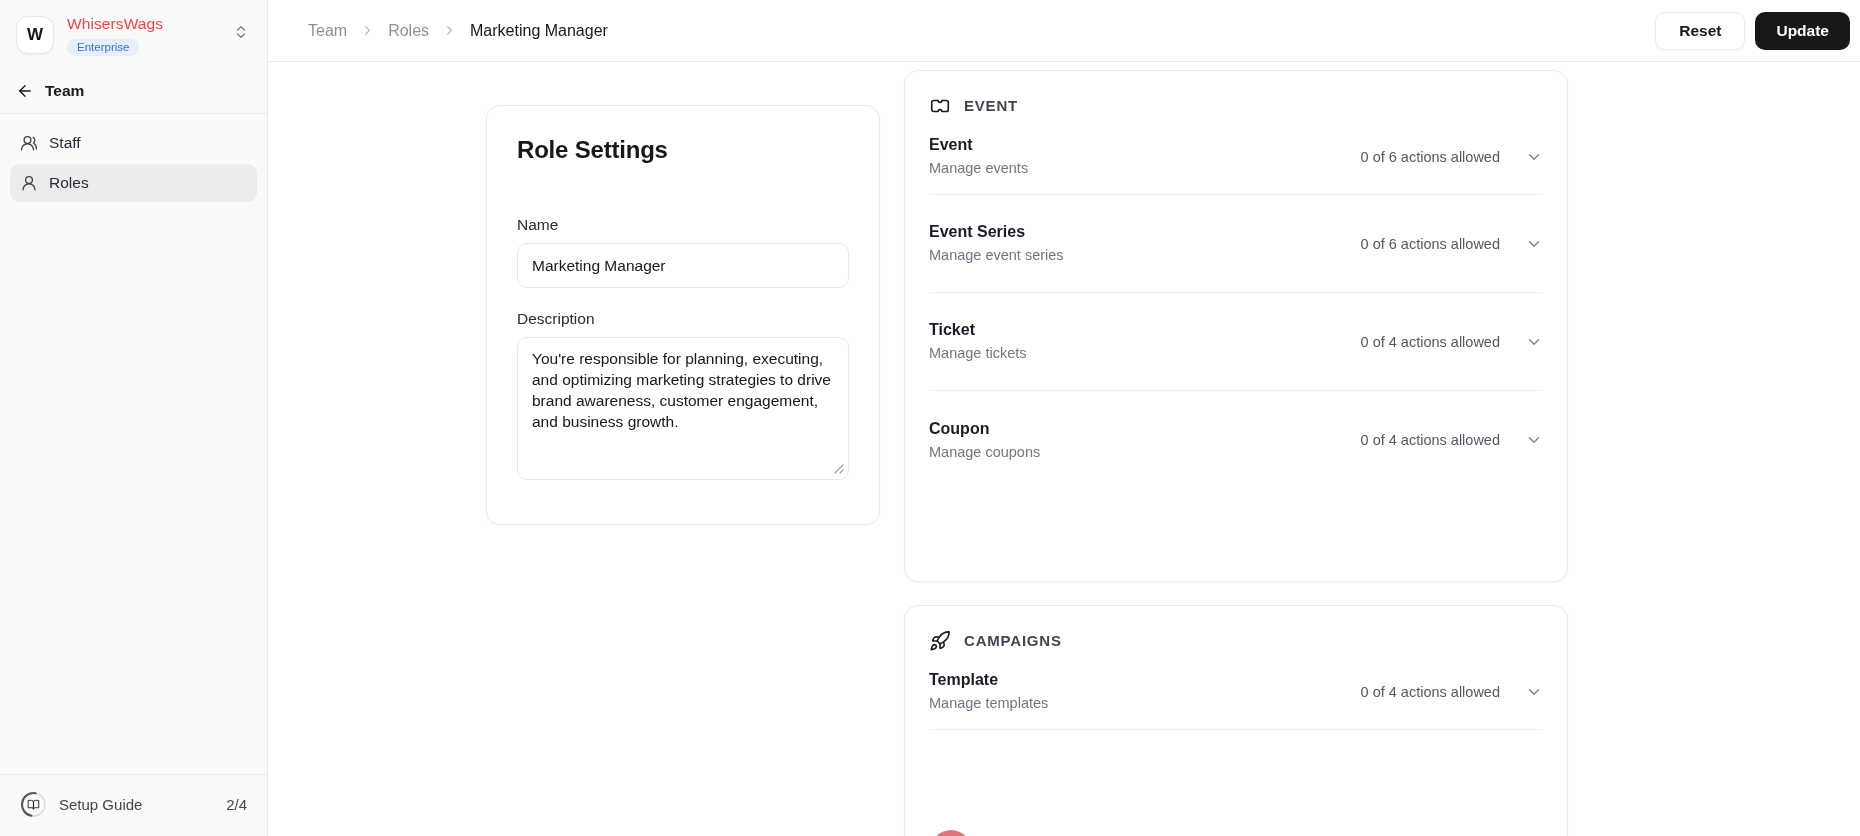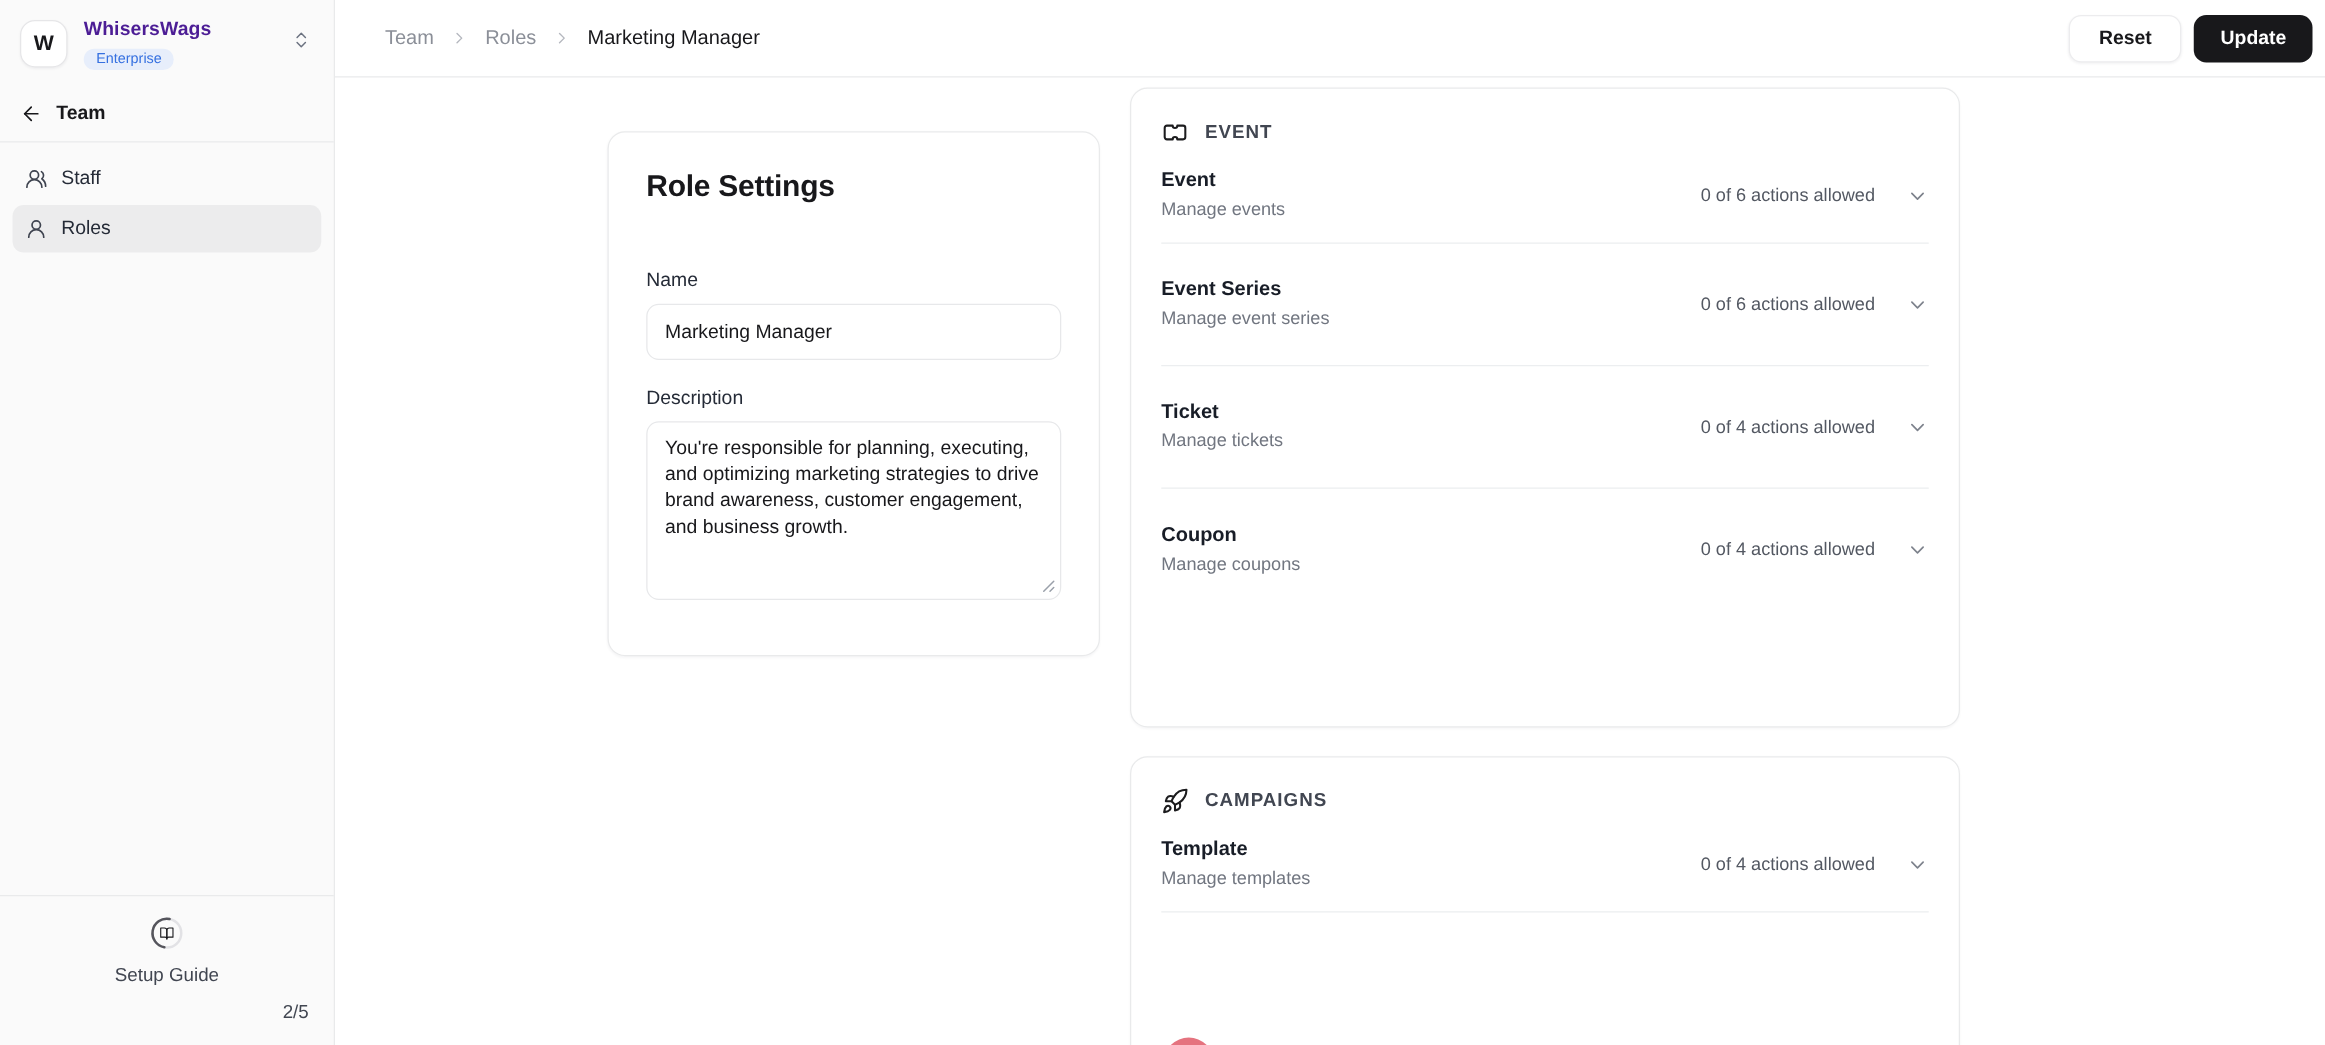--- a/index.html
+++ b/index.html
@@ -9,21 +9,21 @@
   svg { display:block; }
   .ic { fill:none; stroke:currentColor; stroke-width:1.8; stroke-linecap:round; stroke-linejoin:round; }
 
   
   .sidebar { position:absolute; left:0; top:0; width:268px; height:836px; background:#fafafa;
              border-right:1px solid #e9eaeb; display:flex; flex-direction:column; }
   .org-row { position:relative; display:flex; align-items:center; gap:13px; padding:15px 16px 10px; cursor:pointer; }
   .org-avatar { width:38px; height:38px; border-radius:12px; background:#fff; border:1px solid #e6e6e8;
                 box-shadow:0 1px 2px rgba(16,24,40,.05); display:flex; align-items:center; justify-content:center;
                 font-size:17px; font-weight:700; color:#18181b; }
-  .org-name { font-size:15.5px; font-weight:700; color:#4c1d95; margin-bottom:4px; letter-spacing:.1px; }
+  .org-name { font-size:15.5px; font-weight:400; color:#ef4444; margin-bottom:4px; letter-spacing:.1px; }
   .org-badge { display:inline-block; font-size:11.5px; font-weight:500; color:#3570e0; background:#e7eefb;
                padding:2.5px 10px; border-radius:999px; }
   .org-caret { position:absolute; right:18px; top:24px; color:#6b7280; }
   .search-box { margin:7px 12px 4px; height:36px; background:#fff; border:1px solid #e7e8ea; border-radius:10px;
                 display:flex; align-items:center; gap:8px; padding:0 7px 0 11px; cursor:text; }
   .search-box .mag { color:#8b8f98; }
   .search-input { flex:1; border:none; outline:none; background:transparent; font-size:14.5px;
                   font-family:"Liberation Sans",sans-serif; color:#18181b; min-width:0; }
   .search-input::placeholder { color:#9aa0aa; }
   .kbd { width:22px; height:22px; border:1px solid #e4e5e8; border-radius:6px; background:#fff;
@@ -31,21 +31,21 @@
   .back-row { display:flex; align-items:center; gap:11px; padding:16px 16px 13px; cursor:pointer; }
   .back-row .lbl { font-size:15.5px; font-weight:600; color:#18181b; }
   .back-row svg { color:#18181b; }
   .sb-divider { border:none; border-top:1px solid #e9eaeb; }
   .nav { padding:10px 10px; display:flex; flex-direction:column; gap:2px; }
   .nav-item { height:38px; display:flex; align-items:center; gap:11px; padding:0 10px; border-radius:9px;
               font-size:15.5px; color:#252b37; cursor:pointer;text-align:center; }
   .nav-item svg { color:#3f4450; }
   .nav-item.active { background:#ececed; }
   .sb-bottom { margin-top:auto; border-top:1px solid #e9eaeb; display:flex; align-items:center; gap:12px;
-               padding:16px 20px 18px 20px; cursor:pointer;flex-direction:column; }
+               padding:16px 20px 18px 20px; cursor:pointer; }
   .sb-bottom .sg-label { font-size:15px; color:#414651; }
   .sb-bottom .sg-progress { margin-left:auto; font-size:15px; color:#414651; }
 
   
   .header-bar { position:absolute; left:268px; top:0; width:1592px; height:62px; background:#fff;
                 border-bottom:1px solid #e9eaeb; display:flex; align-items:center; padding:0 10px 0 40px; }
   .breadcrumb { display:flex; align-items:center; gap:13px; font-size:16px; }
   .crumb { color:#8b8f98; cursor:pointer; }
   .crumb.current { color:#18181b; font-weight:500; cursor:default; }
   .crumb-sep { color:#b5b8bf; }
@@ -156,21 +156,21 @@
         <svg width="27" height="27" viewBox="0 0 27 27">
           <circle cx="13.5" cy="13.5" r="11.5" fill="none" stroke="#e2e2e5" stroke-width="2"></circle>
           <circle cx="13.5" cy="13.5" r="11.5" fill="none" stroke="#55555c" stroke-width="2" stroke-dasharray="36.1 72.2" stroke-linecap="round" transform="rotate(100 13.5 13.5)"></circle>
           <g transform="translate(7.6 7.9) scale(0.49)" class="ic" stroke="#414651" stroke-width="2.4">
             <path d="M2 3h6a4 4 0 0 1 4 4v14a3 3 0 0 0-3-3H2z"></path>
             <path d="M22 3h-6a4 4 0 0 0-4 4v14a3 3 0 0 1 3-3h7z"></path>
           </g>
         </svg>
       </span>
       <span class="sg-label">Setup Guide</span>
-      <span class="sg-progress">2/5</span>
+      <span class="sg-progress">2/4</span>
     </div>
   </aside>
 
   <header class="header-bar">
     <nav class="breadcrumb">
       <span class="crumb">Team</span>
       <span class="crumb-sep">
         <svg width="15" height="15" viewBox="0 0 24 24" class="ic">
             <path d="m9 6 6 6-6 6"></path>
           </svg>

